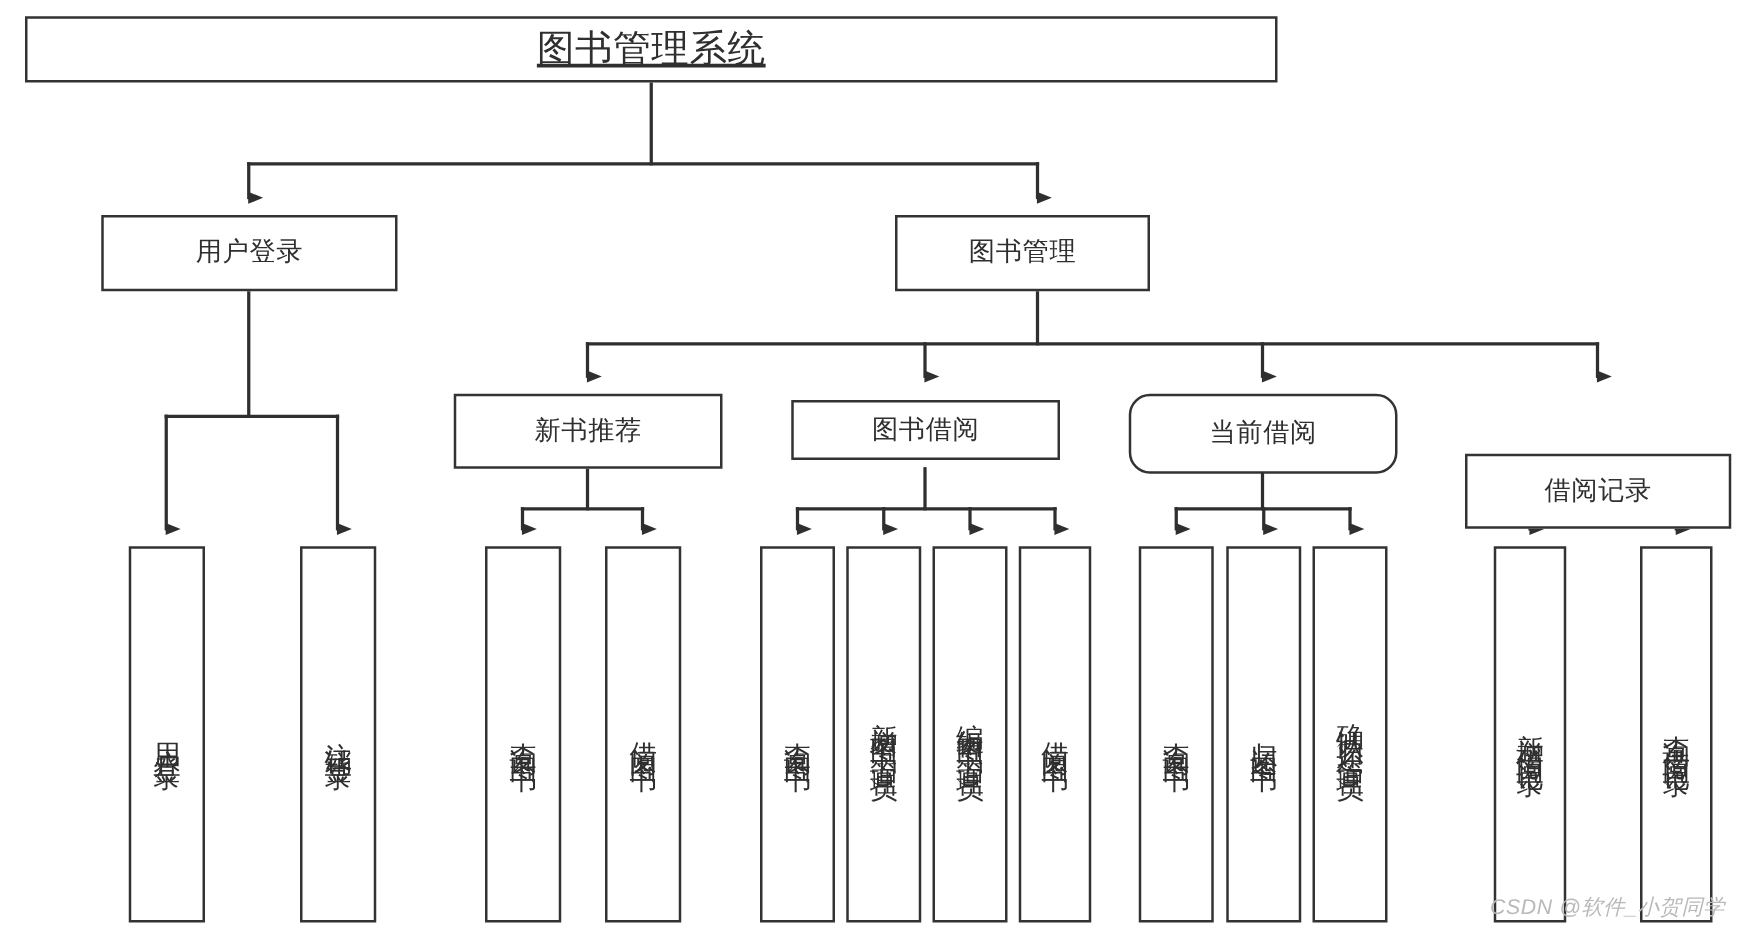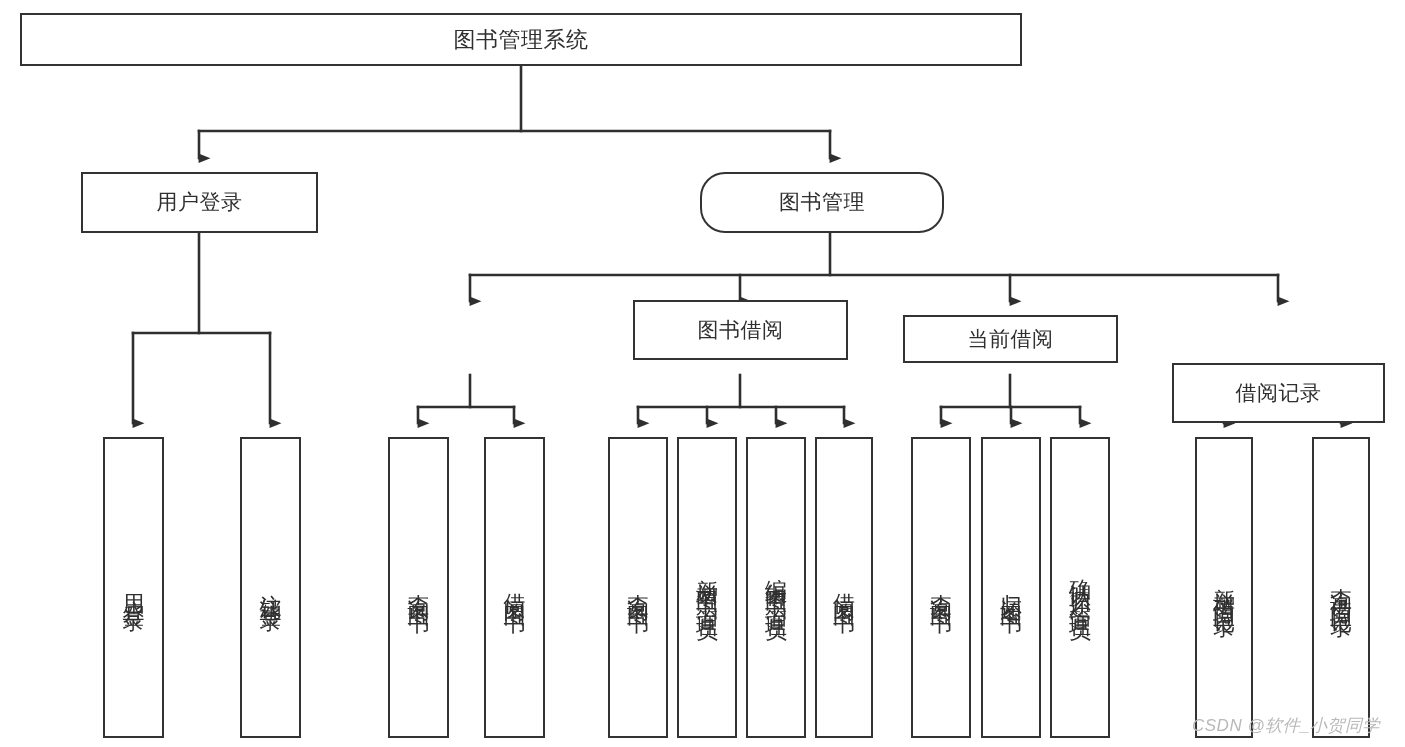--- a/index.html
+++ b/index.html
@@ -43,21 +43,21 @@
     white-space: nowrap;
     color: #2f2f2f;
   }
   .node.vertical .node-label {
     writing-mode: vertical-rl;
     text-orientation: upright;
     letter-spacing: 6px;
     white-space: normal;
     line-height: 1.0;
   }
-  .node.root .node-label { font-size: 22px; }
+  .node.root .node-label { font-size: 30px; text-decoration: underline; }
   .node.level1 .node-label { font-size: 21px; }
   .node.level2 .node-label { font-size: 21px; }
   .node.leaf .node-label { font-size: 22px; }
   .watermark {
     position: absolute;
     font-size: 17px;
     color: #b9b9b9;
     white-space: nowrap;
     z-index: 5;
     letter-spacing: 0.5px;
@@ -119,28 +119,31 @@
     </g>
   </svg>
 
   <div class="node root" style="left:20px;top:13px;width:1002px;height:53px;">
     <span class="node-label">图书管理系统</span>
   </div>
 
   <div class="node level1" style="left:81px;top:172px;width:237px;height:61px;">
     <span class="node-label">用户登录</span>
   </div>
-  <div class="node level1" style="left:700px;top:172px;width:244px;height:61px;border-radius:25px;">
+  <div class="node level1" style="left:716px;top:172px;width:204px;height:61px;">
     <span class="node-label">图书管理</span>
   </div>
 
-  <div class="node level2" style="left:633px;top:300px;width:215px;height:60px;">
+  <div class="node level2" style="left:363px;top:315px;width:215px;height:60px;">
+    <span class="node-label">新书推荐</span>
+  </div>
+  <div class="node level2" style="left:633px;top:320px;width:215px;height:48px;">
     <span class="node-label">图书借阅</span>
   </div>
-  <div class="node level2" style="left:903px;top:315px;width:215px;height:48px;">
+  <div class="node level2" style="left:903px;top:315px;width:215px;height:64px;border-radius:17px;">
     <span class="node-label">当前借阅</span>
   </div>
   <div class="node level2" style="left:1172px;top:315px;width:213px;height:60px;margin-top:48px;">
     <span class="node-label">借阅记录</span>
   </div>
 
   <div class="node leaf vertical" style="left:103px;top:437px;width:61px;height:301px;">
     <span class="node-label">用户登录</span>
   </div>
   <div class="node leaf vertical" style="left:240px;top:437px;width:61px;height:301px;">

